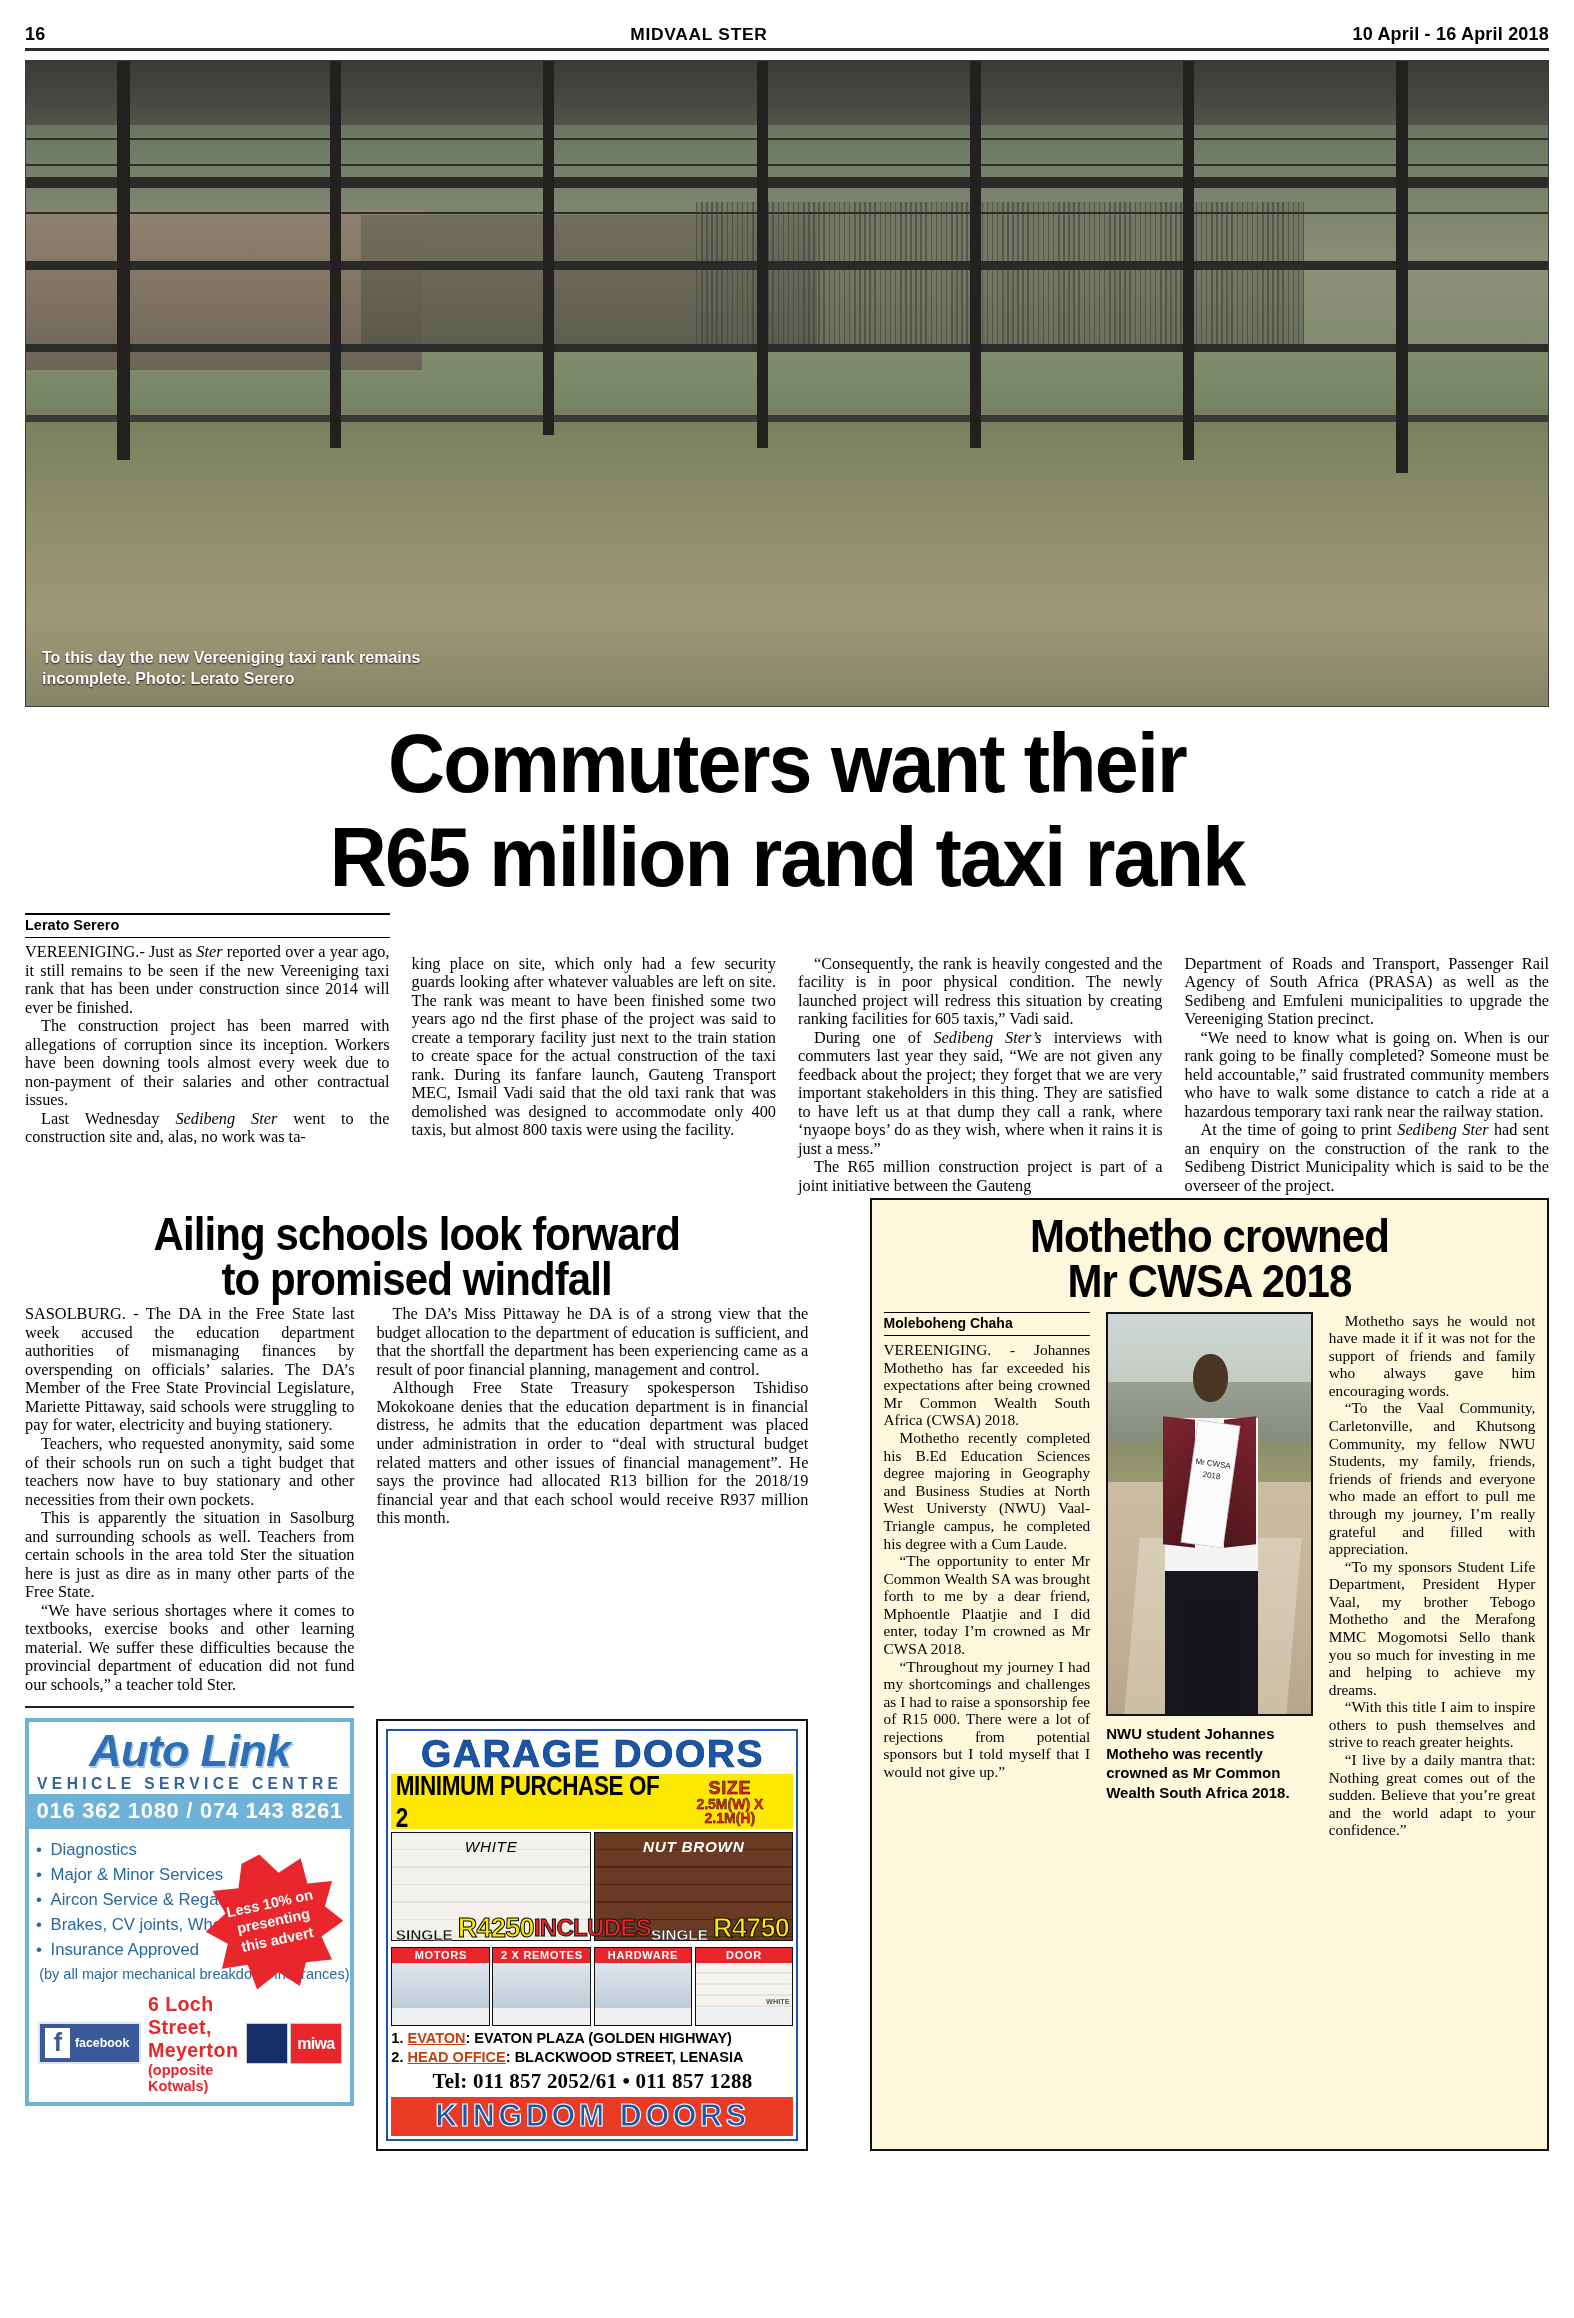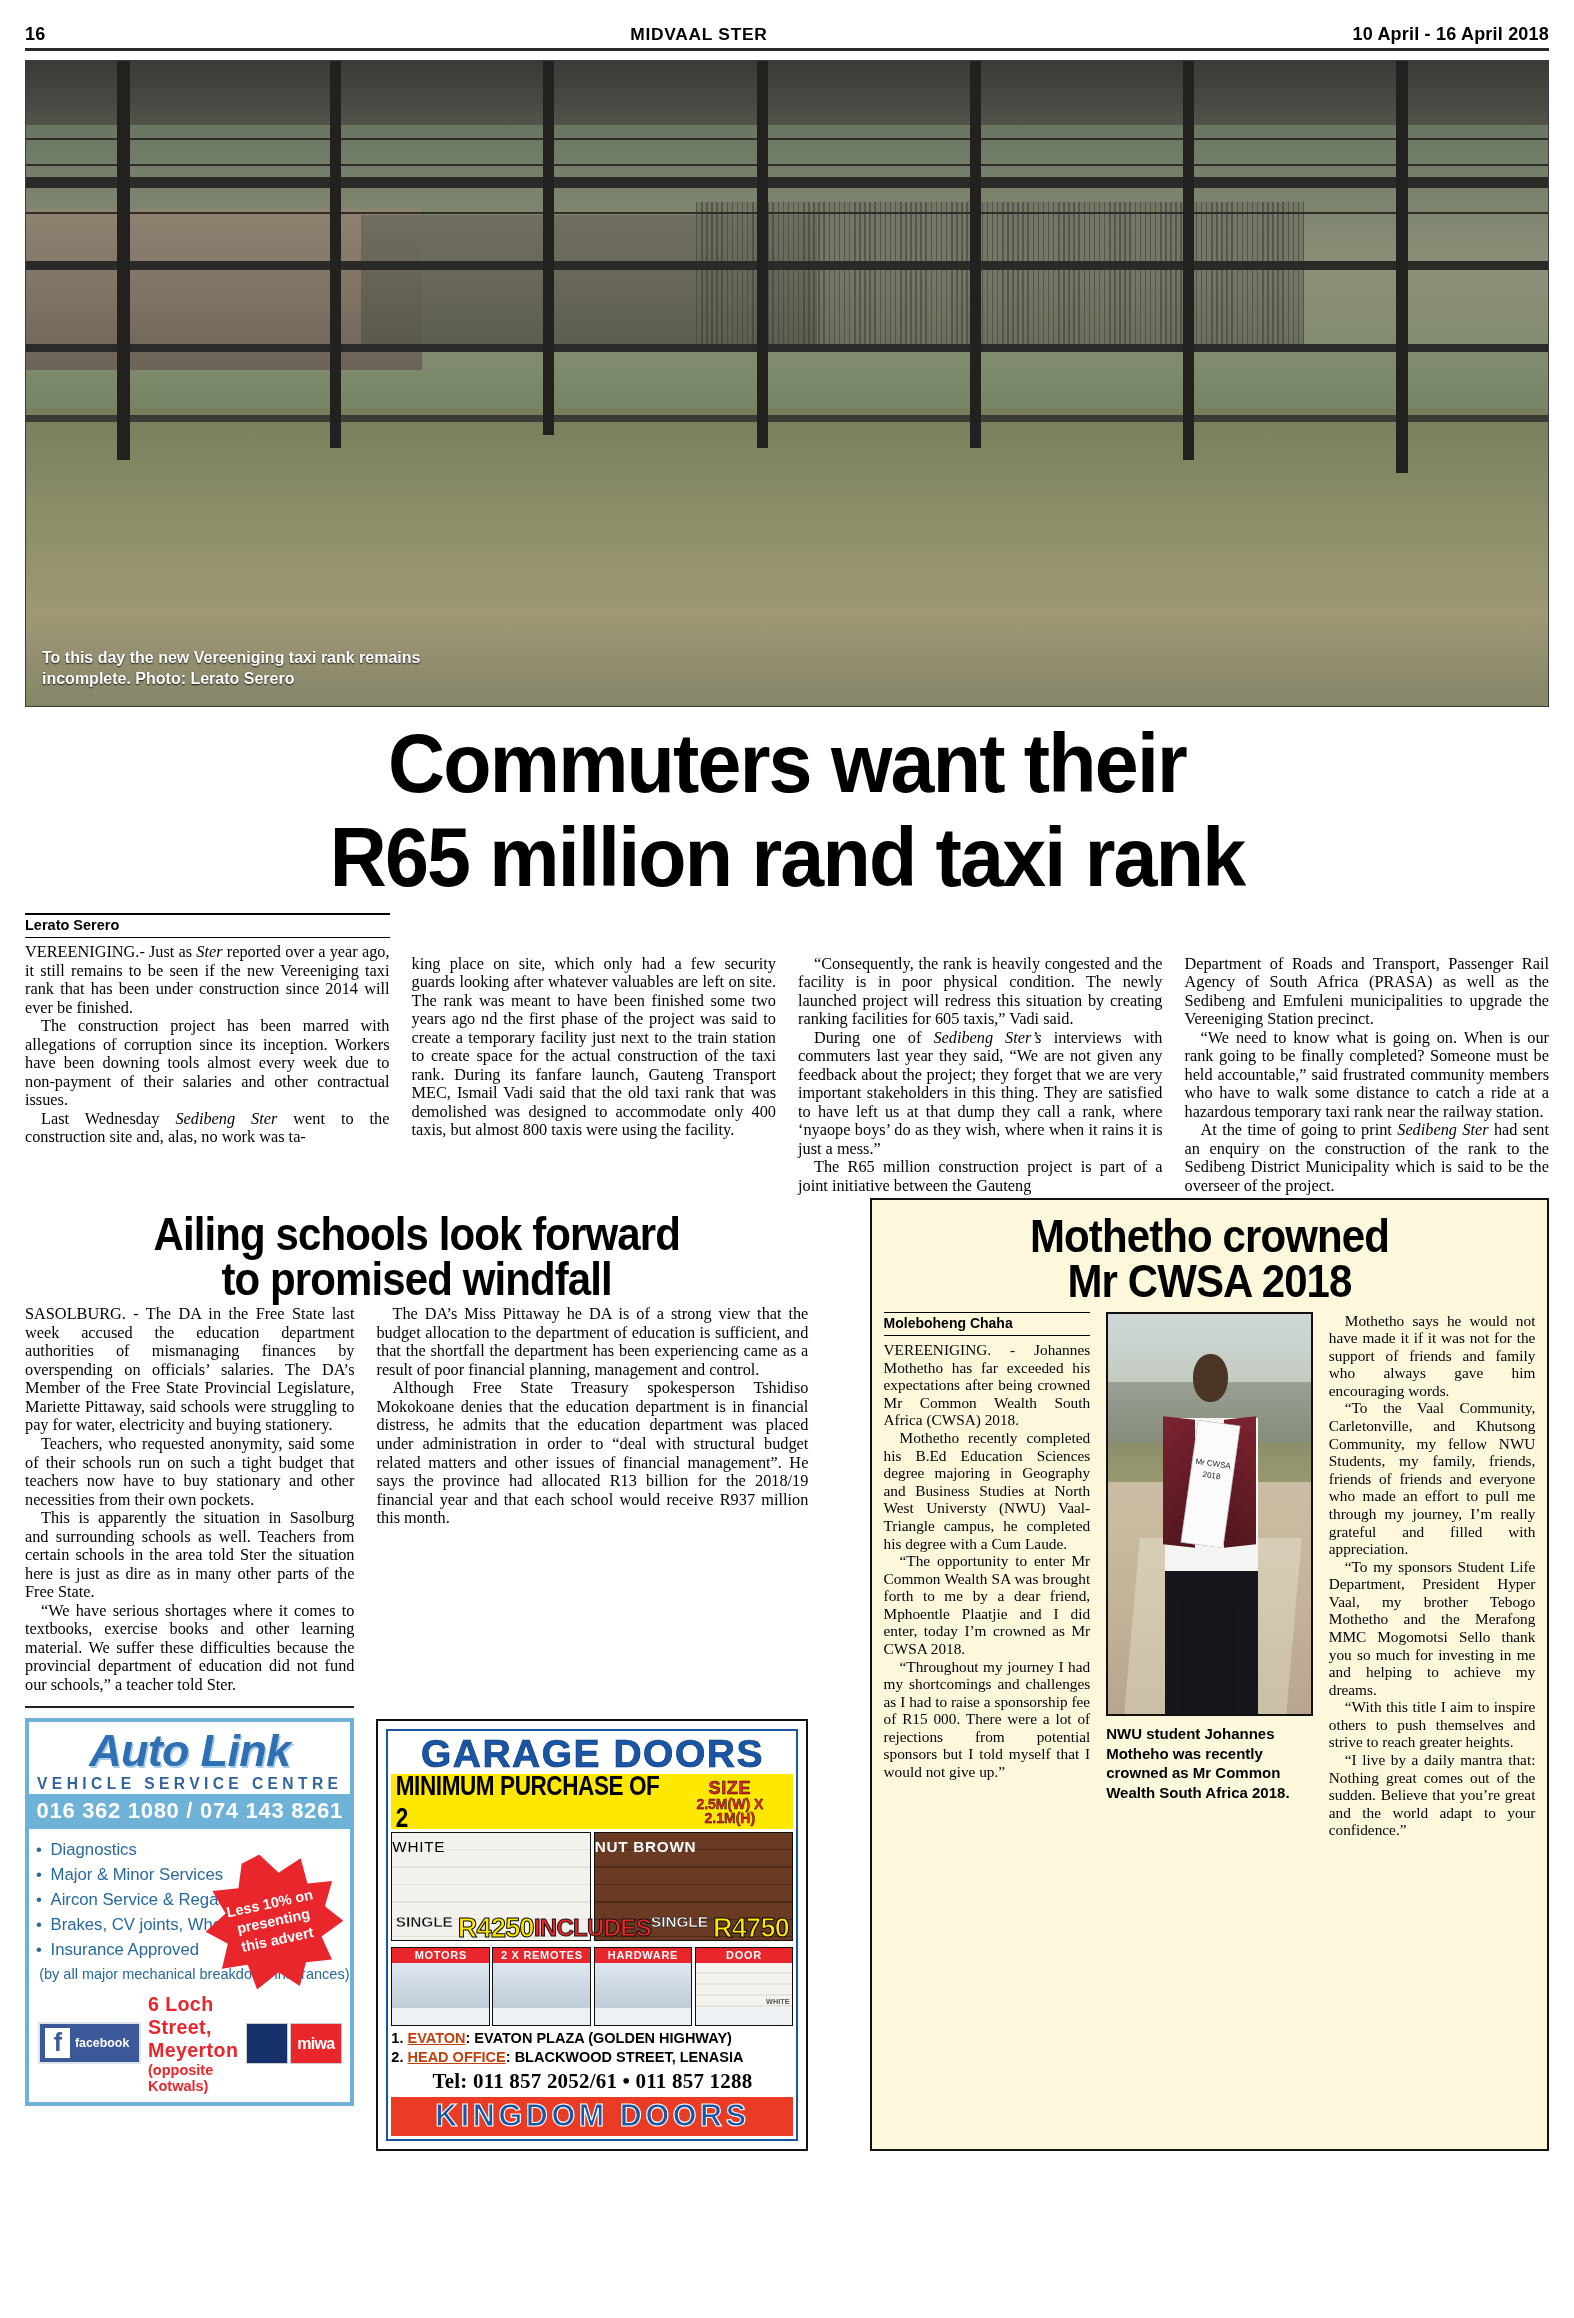--- a/index.html
+++ b/index.html
@@ -297,33 +297,33 @@
     color:#e8262b; font-size:18px; letter-spacing:0.7px;
     -webkit-text-stroke:0.5px #000;
   }
   .gd-size .s2 {
     font-family:"Liberation Sans", sans-serif; font-weight:bold;
     color:#e8262b; font-size:14px; -webkit-text-stroke:0.4px #000;
   }
   .gd-doors { display:grid; grid-template-columns:1fr 1fr; gap:2.9px; margin-top:2.2px; }
   .gd-door {
     height:109px; border:1.5px solid #111; position:relative;
-    display:flex; align-items:flex-start; padding-top:5.8px;
+    display:flex; align-items:flex-start; justify-content:center; padding-top:5.8px;font-style:italic;
   }
   .gd-white { background:repeating-linear-gradient(to bottom,#f2f1ec 0 16px,#e3e1d9 16px 17.4px); }
   .gd-brown { background:repeating-linear-gradient(to bottom,#6a3b22 0 16px,#4d2a16 16px 17.4px); }
   .gd-door span {
     font-family:"Liberation Sans", sans-serif; font-size:15.3px; letter-spacing:0.7px;
   }
   .gd-brown span { color:#fff; font-weight:bold; }
   .gd-prices {
     display:flex; align-items:center; justify-content:space-between;
     margin-top:-28px; position:relative; z-index:3; padding:0 4.4px;
   }
-  .gd-p { display:flex; align-items:flex-start; gap:5.1px; }
+  .gd-p { display:flex; align-items:flex-end; gap:5.1px; }
   .gd-p .lbl {
     font-family:"Liberation Sans", sans-serif; font-weight:bold;
     font-size:15.3px; color:#111; -webkit-text-stroke:0.4px #fff;
   }
   .gd-p .lbl.w { color:#fff; -webkit-text-stroke:0.4px #000; }
   .gd-p .amt {
     font-family:"Liberation Sans", sans-serif; font-weight:bold;
     font-size:27px; color:#ffe800; -webkit-text-stroke:1px #000;
     letter-spacing:-0.7px;
   }

